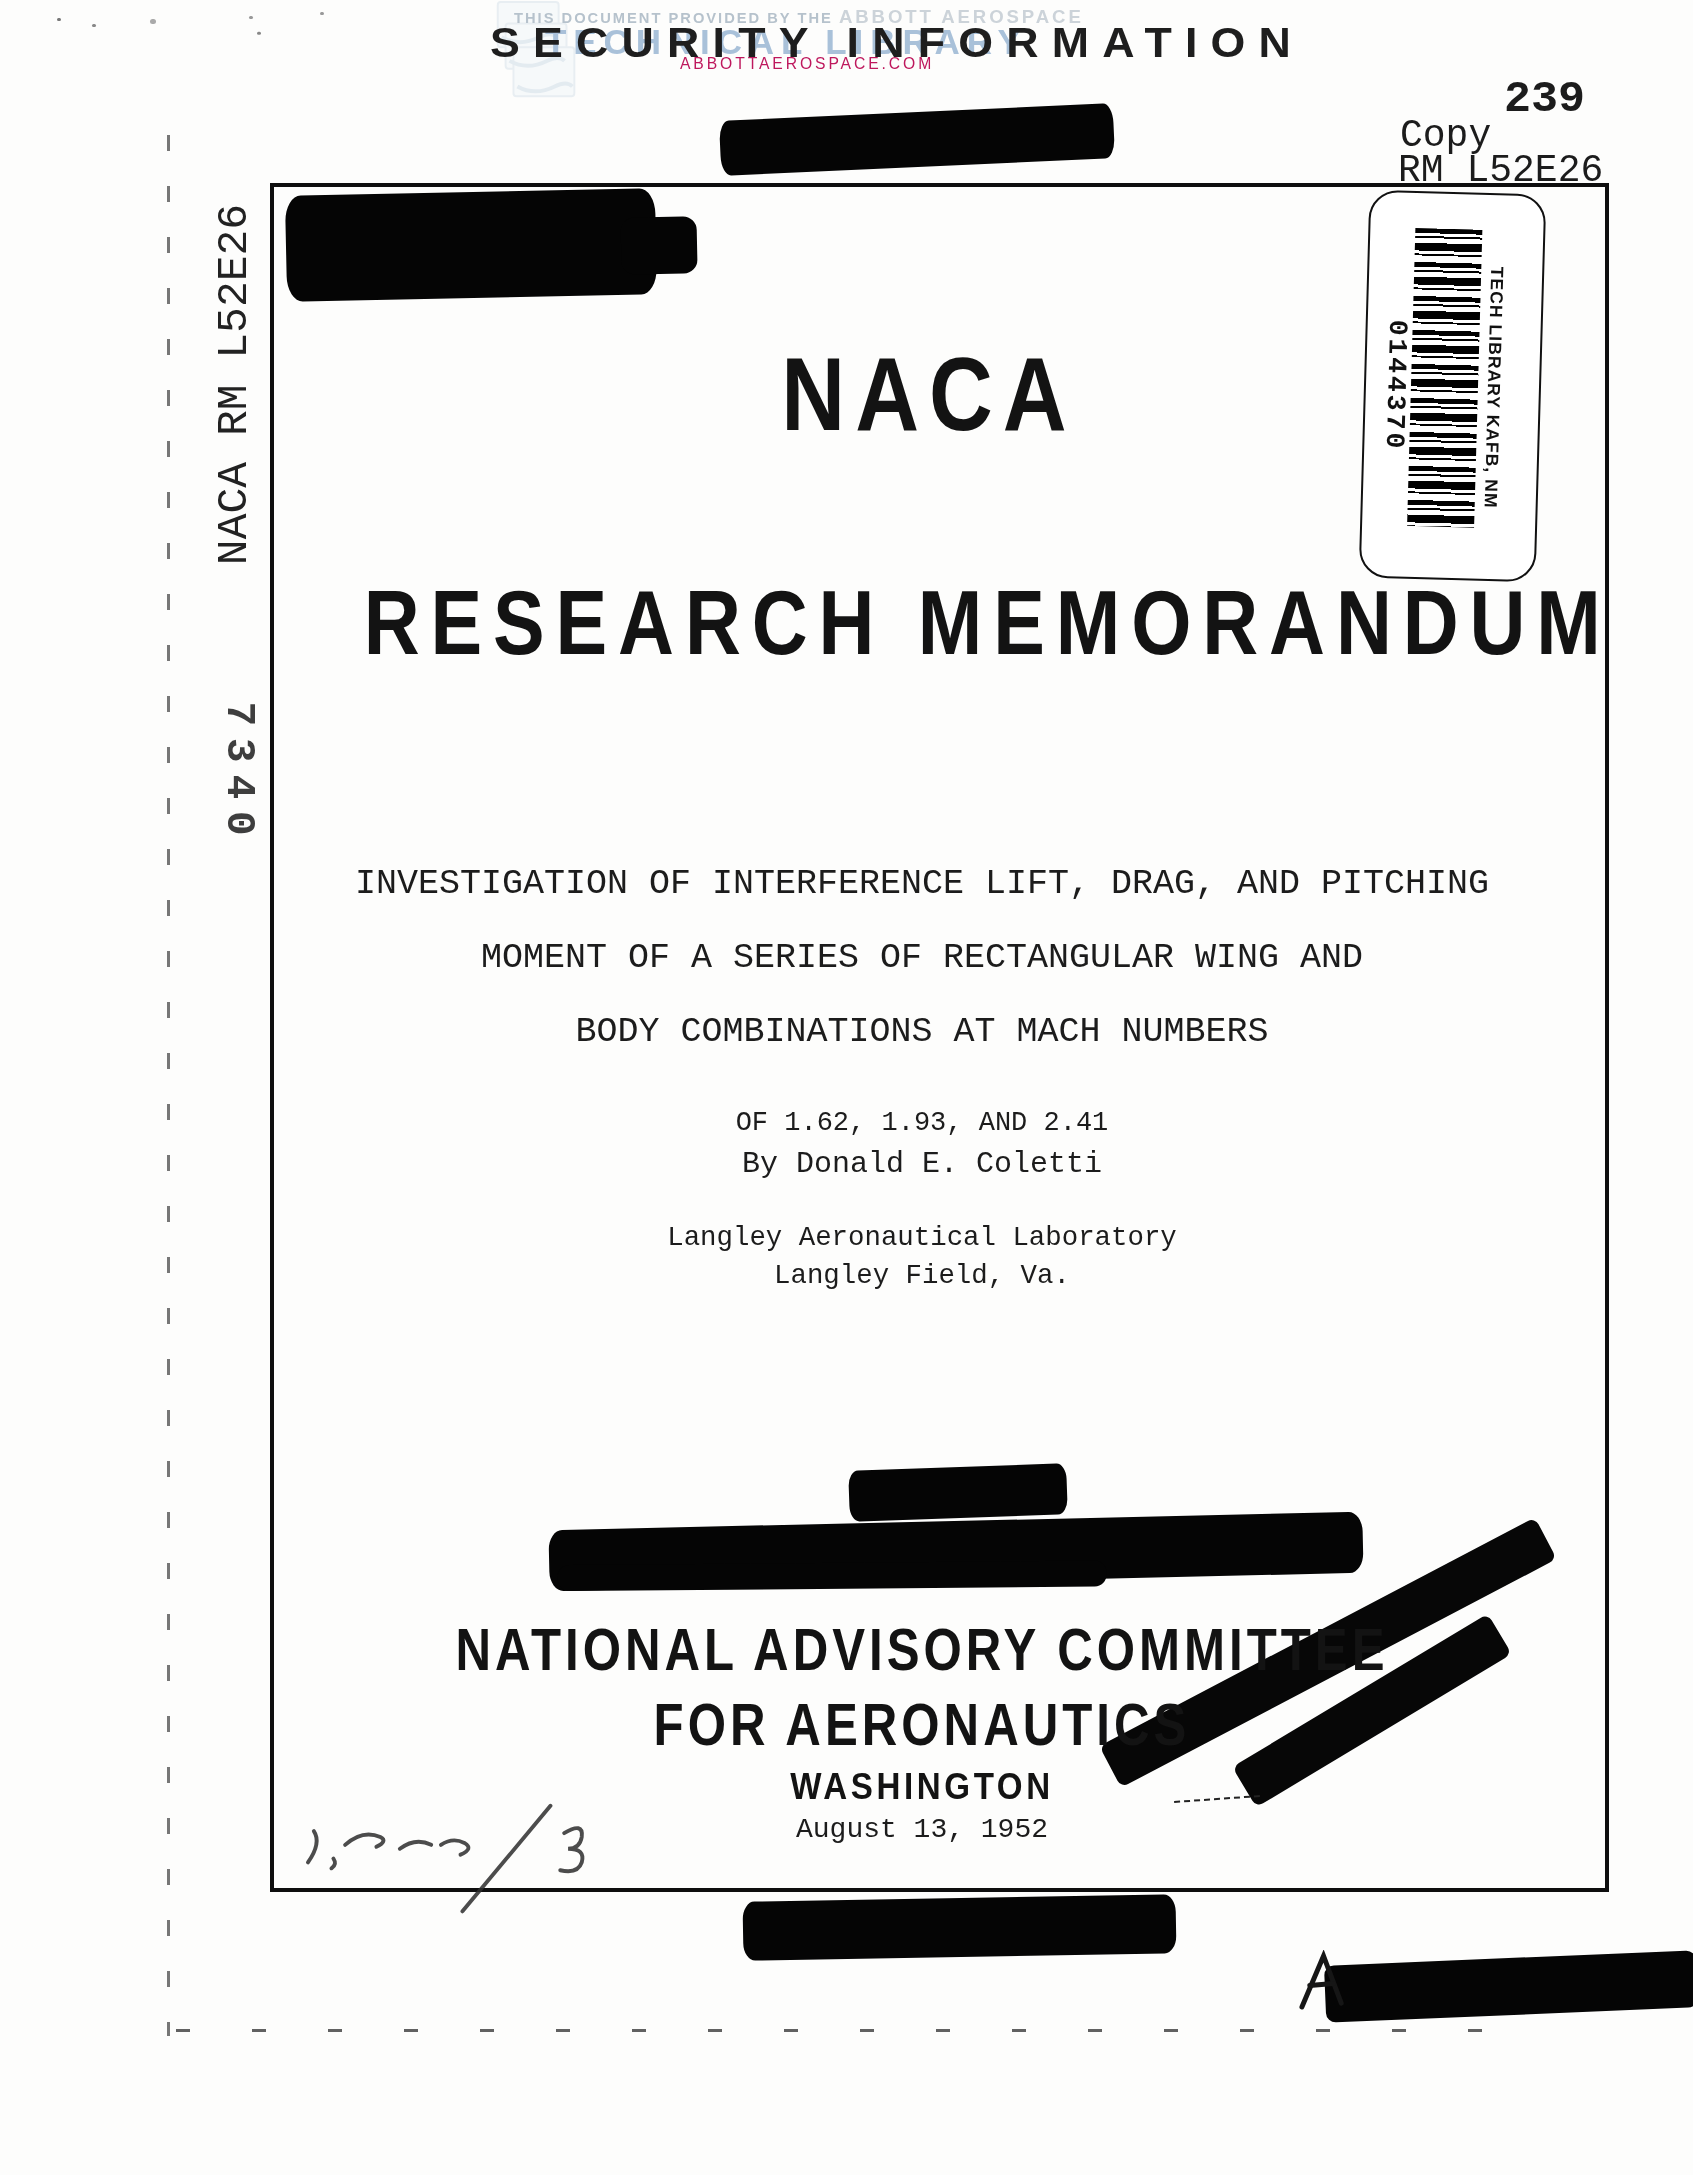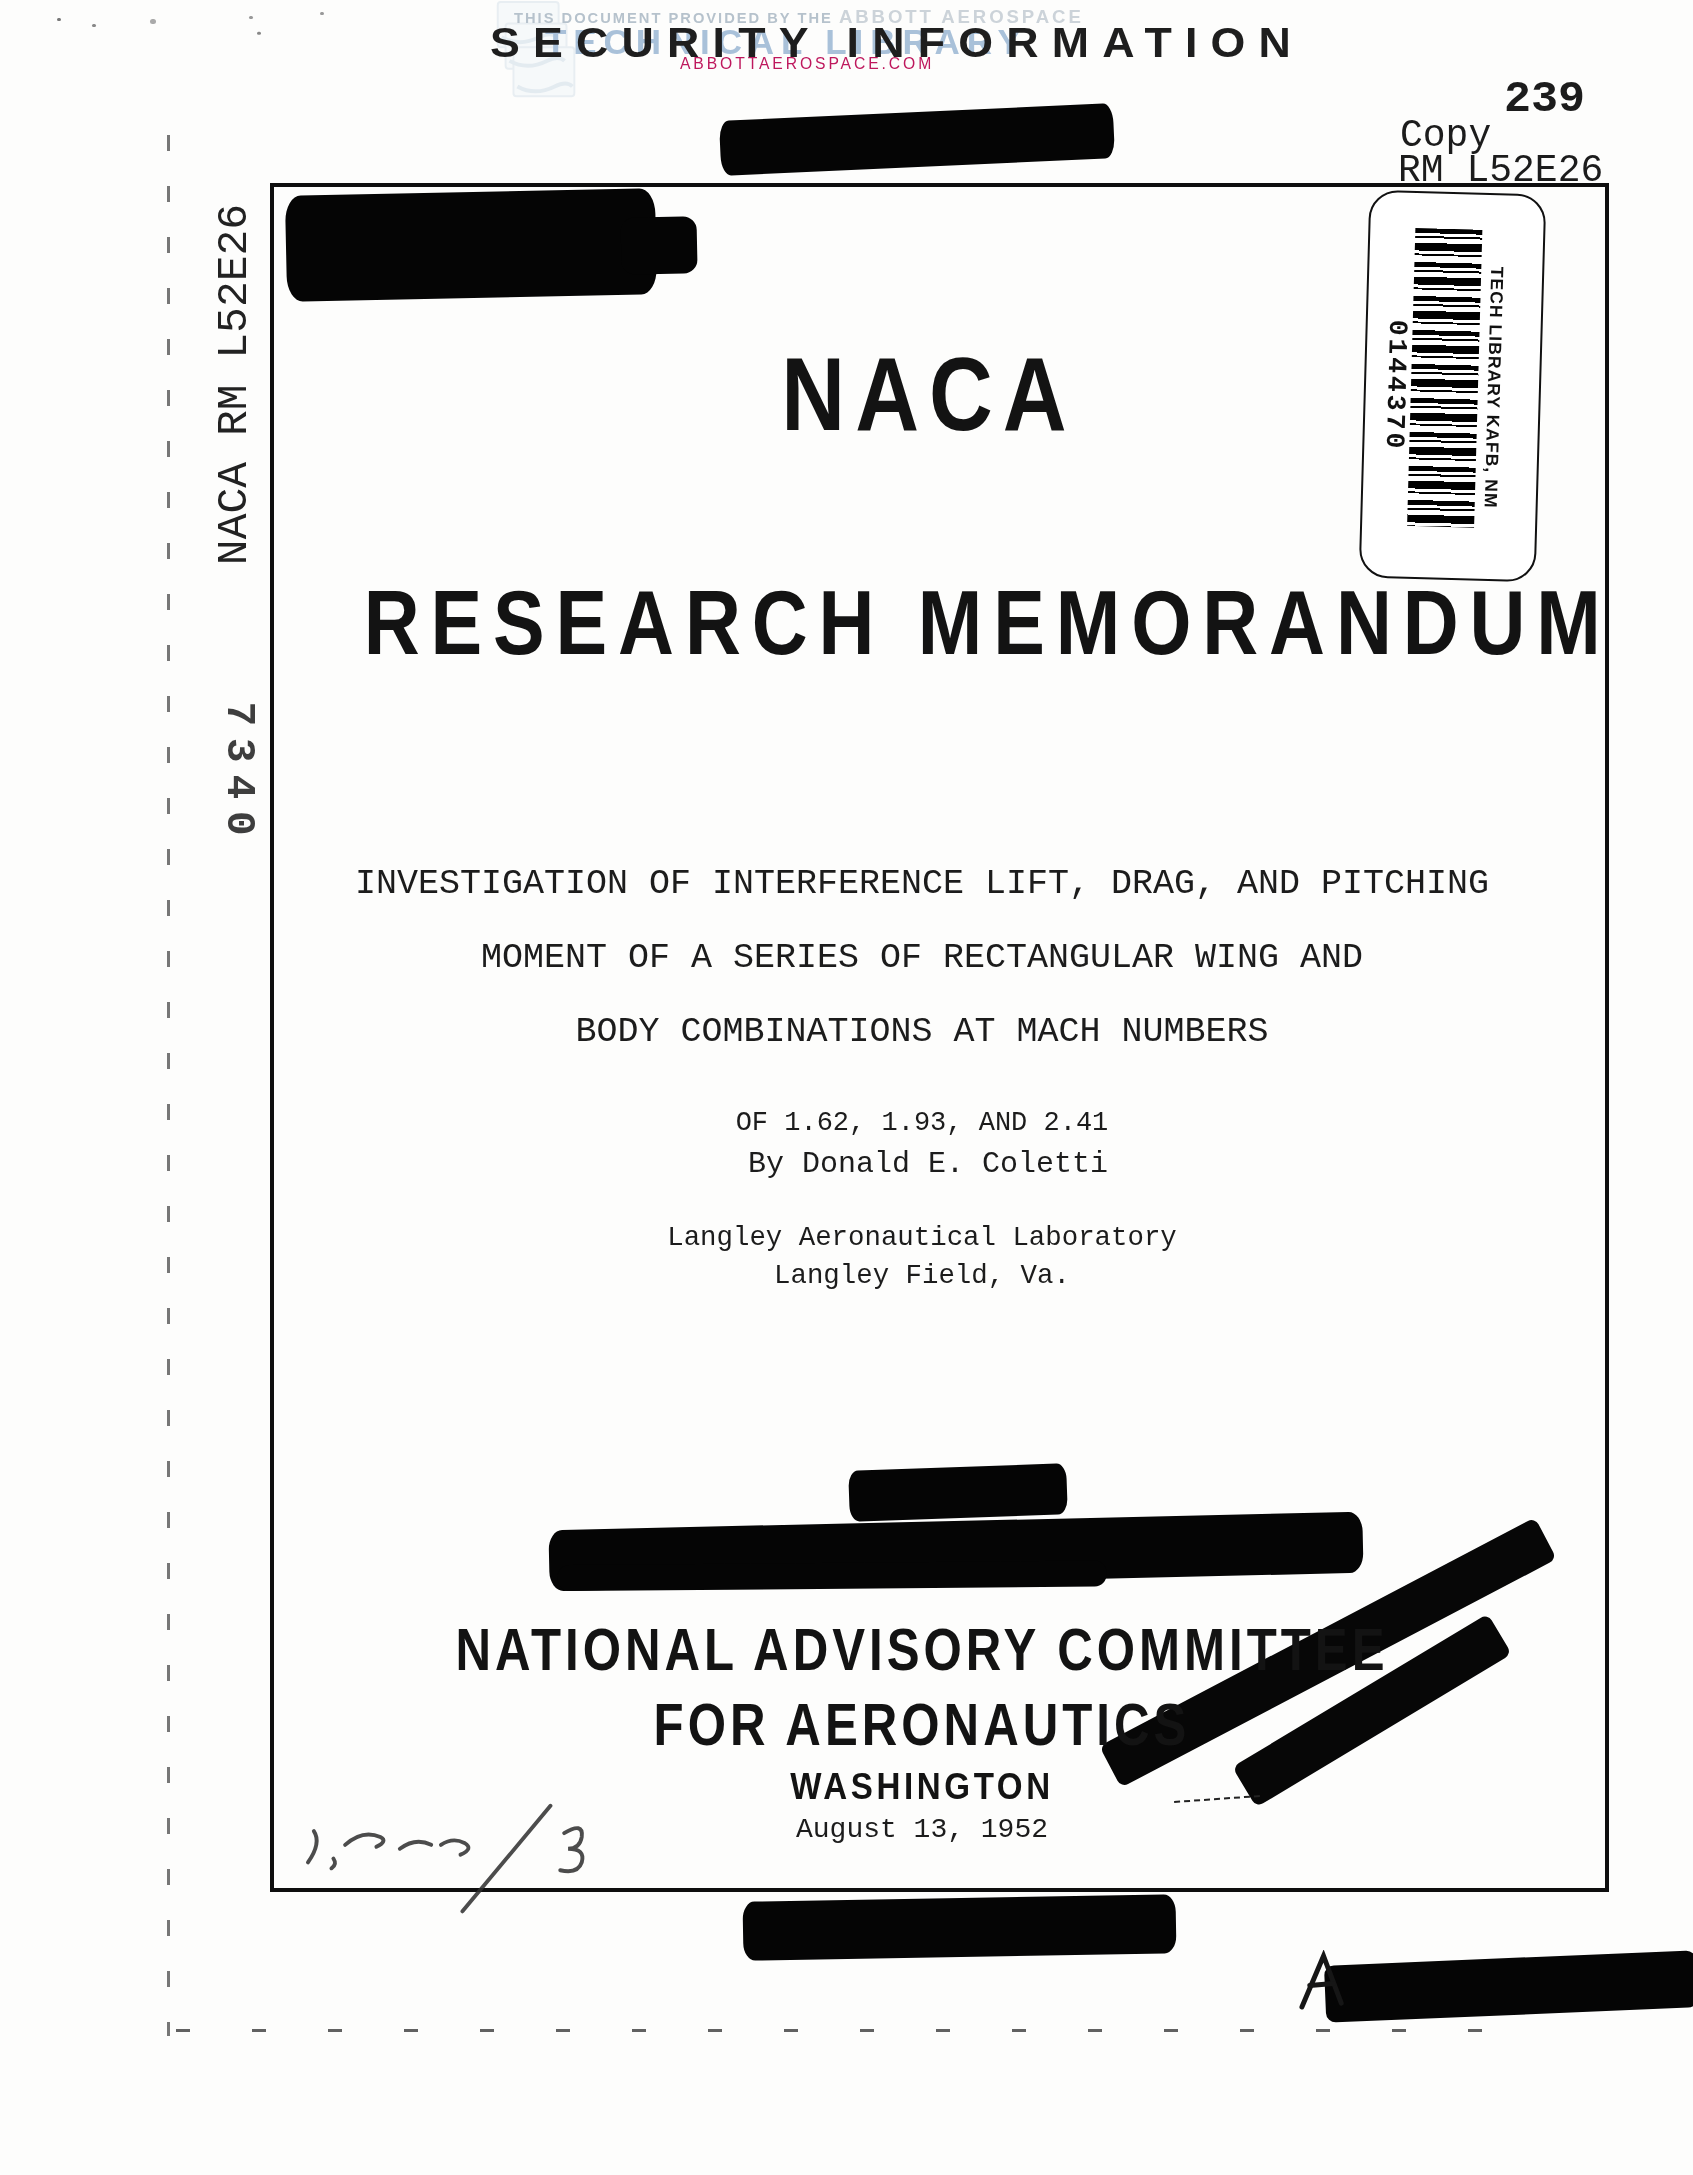--- a/index.html
+++ b/index.html
@@ -55,21 +55,21 @@
     transform:scaleX(.86);transform-origin:center;}
   .nat1{left:270px;top:1615px;width:1304px;font-size:60px;letter-spacing:4.9px;transform:scaleX(.82);transform-origin:center;}
   .nat2{left:270px;top:1690px;width:1304px;font-size:60px;letter-spacing:4.9px;transform:scaleX(.82);transform-origin:center;}
   .wash{left:270px;top:1766px;width:1304px;font-size:36px;letter-spacing:3.9px;transform:scaleX(.92);transform-origin:center;}
   
   .tw{left:270px;width:1304px;text-align:center;}
   .l1{top:864px;font-size:35px;}
   .l2{top:938px;font-size:35px;}
   .l3{top:1012px;font-size:35px;}
   .l4{top:1108px;font-size:27px;}
-  .byline{top:1147px;font-size:30px;padding-left:6px;}
+  .byline{top:1147px;font-size:30px;}
   .affil1{top:1222px;font-size:27.4px;}
   .affil2{top:1260px;font-size:27.4px;}
   .dateline{top:1814px;font-size:28px;}
   .copy-num{left:1504px;top:74px;font-size:45px;font-weight:bold;}
   .copy-lbl{left:1400px;top:114px;font-size:38px;}
   .rm-lbl{left:1398px;top:149px;font-size:38px;}
   
   .spine1{left:35px;top:361px;width:396px;height:47px;font-size:43px;text-align:center;
     transform:rotate(-90deg);transform-origin:center;color:#222;}
   .spine2{left:163px;top:751px;width:151px;height:47px;font-size:41px;font-weight:bold;letter-spacing:11.8px;

